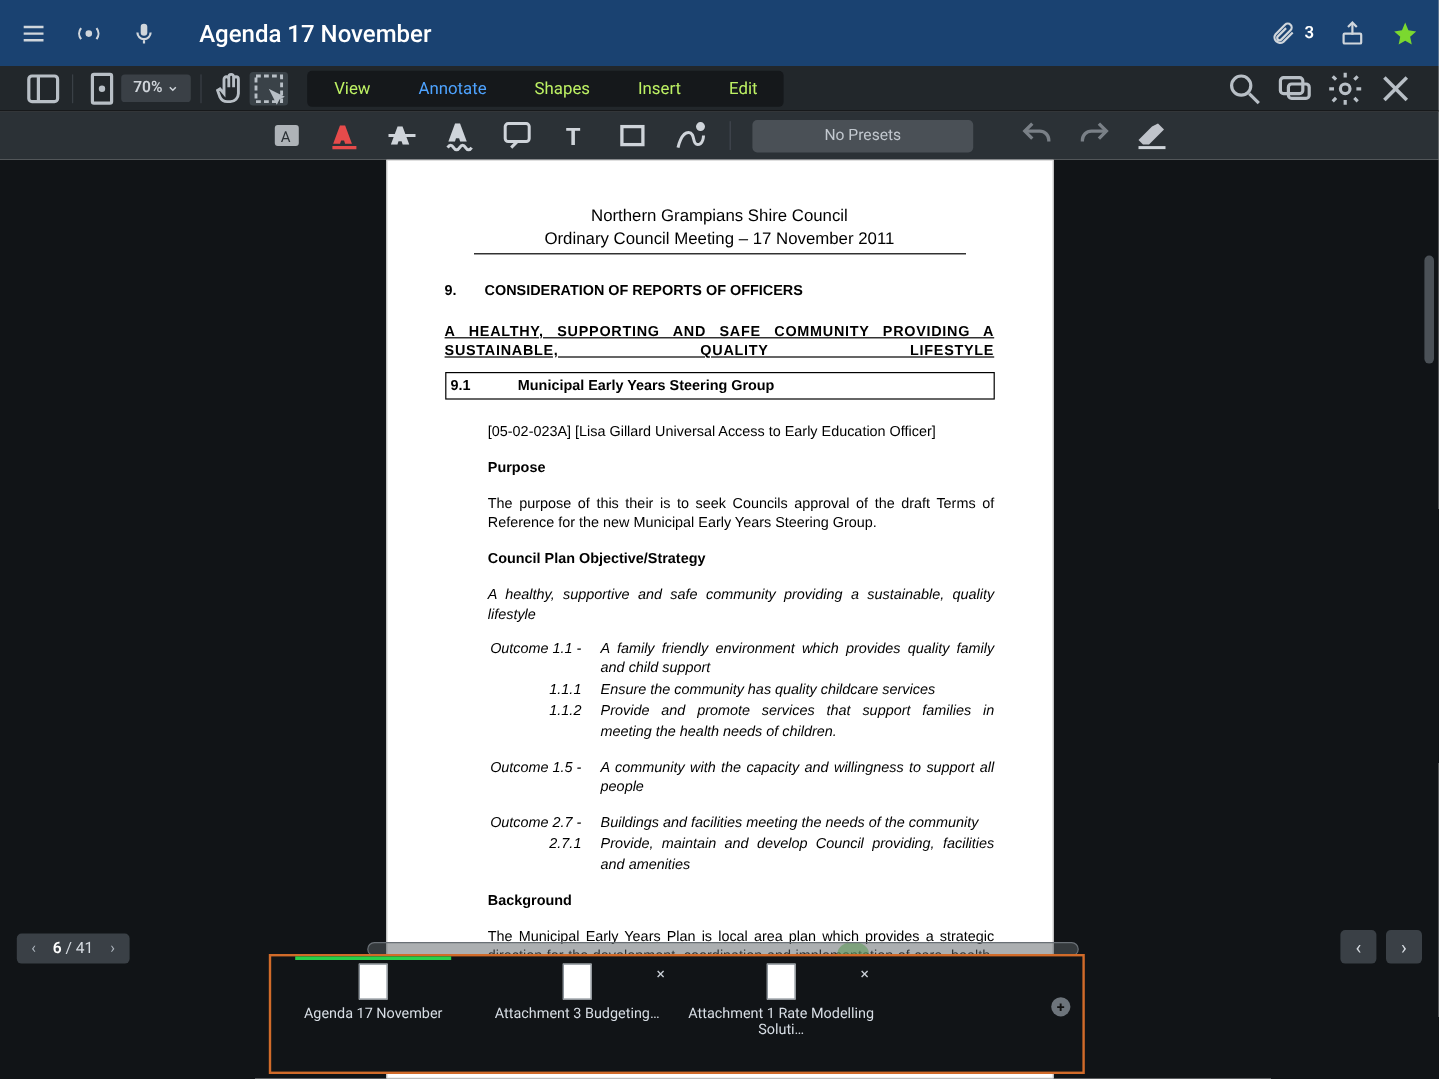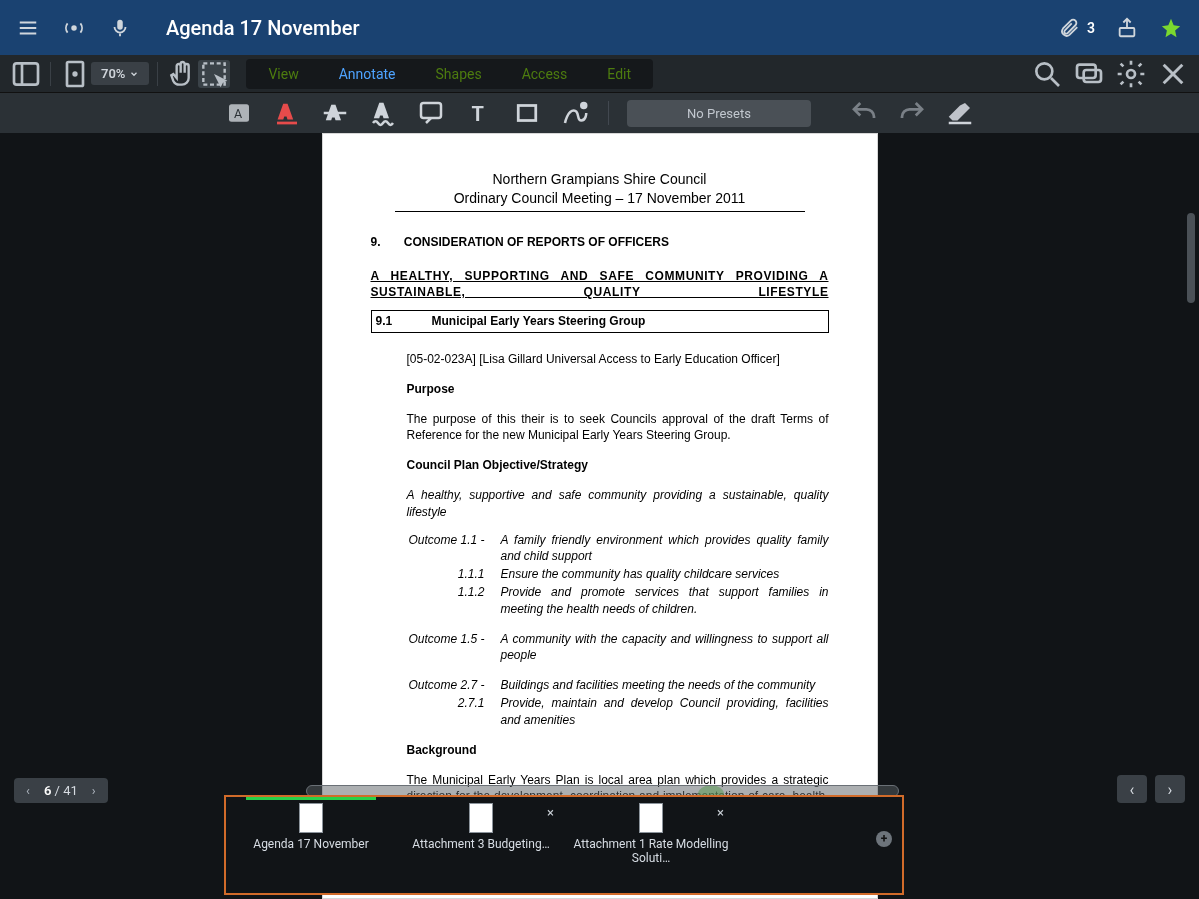--- a/index.html
+++ b/index.html
@@ -25,29 +25,29 @@
   .icon-btn { width: 24px; height: 24px; display: flex; align-items: center; justify-content: center; cursor: pointer; color: #d0d6dc; }
   .icon-btn svg { width: 22px; height: 22px; }
   .attach-group { display: flex; align-items: center; gap: 6px; }
   .attach-count { font-size: 14px; font-weight: 600; color: #fff; }
 
   .toolbar1 {
     height: 38px;
     background: #22272b;
     display: flex;
     align-items: center;
-    padding: 0 10px;
+    padding: 0 20px;
     border-bottom: 1px solid #111;
   }
   .toolbar1 .sep { width: 1px; height: 24px; background: #3a4046; margin: 0 8px; }
   .tb-icon { width: 32px; height: 28px; display:flex;align-items:center;justify-content:center;color:#b8bfc6;cursor:pointer;border-radius:3px; }
   .tb-icon.selected { background:#3a4248; }
   .zoom-dd { background:#3a4046; color:#cfd4da; font-size:13px; padding:4px 10px; border-radius:3px; display:flex;align-items:center;gap:4px; cursor:pointer; font-weight:600;}
   .tabs { display:flex; gap:0; margin-left: 16px; background:#15181b; border-radius:4px; padding:2px;}
-  .tab { padding:5px 20px; font-size:14px; color:#4d7c0f; cursor:pointer; border-radius:3px;}
+  .tab { padding:5px 20px; font-size:14px; color:#bef264; cursor:pointer; border-radius:3px;}
   .tab.active { color:#4ea3ff; }
   .toolbar1 .right-icons { margin-left:auto; display:flex; gap:10px; }
 
   .toolbar2 {
     height: 40px;
     background: #2b3136;
     display:flex;
     align-items:center;
     justify-content:center;
     gap: 18px;
@@ -222,21 +222,21 @@
     <svg viewBox="0 0 24 24" fill="none" stroke="currentColor" stroke-width="1.8" stroke-dasharray="3 2">
         <rect x="4" y="4" width="16" height="16"></rect>
         <path d="M14 14l6 3-2 1-1 2-3-6z" fill="currentColor" stroke-dasharray="0"></path>
       </svg>
   </div>
 
   <div class="tabs">
     <div class="tab">View</div>
     <div class="tab active">Annotate</div>
     <div class="tab">Shapes</div>
-    <div class="tab">Access</div>
+    <div class="tab">Insert</div>
     <div class="tab">Edit</div>
   </div>
 
   <div class="right-icons">
     <div class="tb-icon">
       <svg viewBox="0 0 24 24" fill="none" stroke="currentColor" stroke-width="2">
           <circle cx="10" cy="10" r="6"></circle>
           <line x1="15" y1="15" x2="21" y2="21"></line>
         </svg>
     </div>

